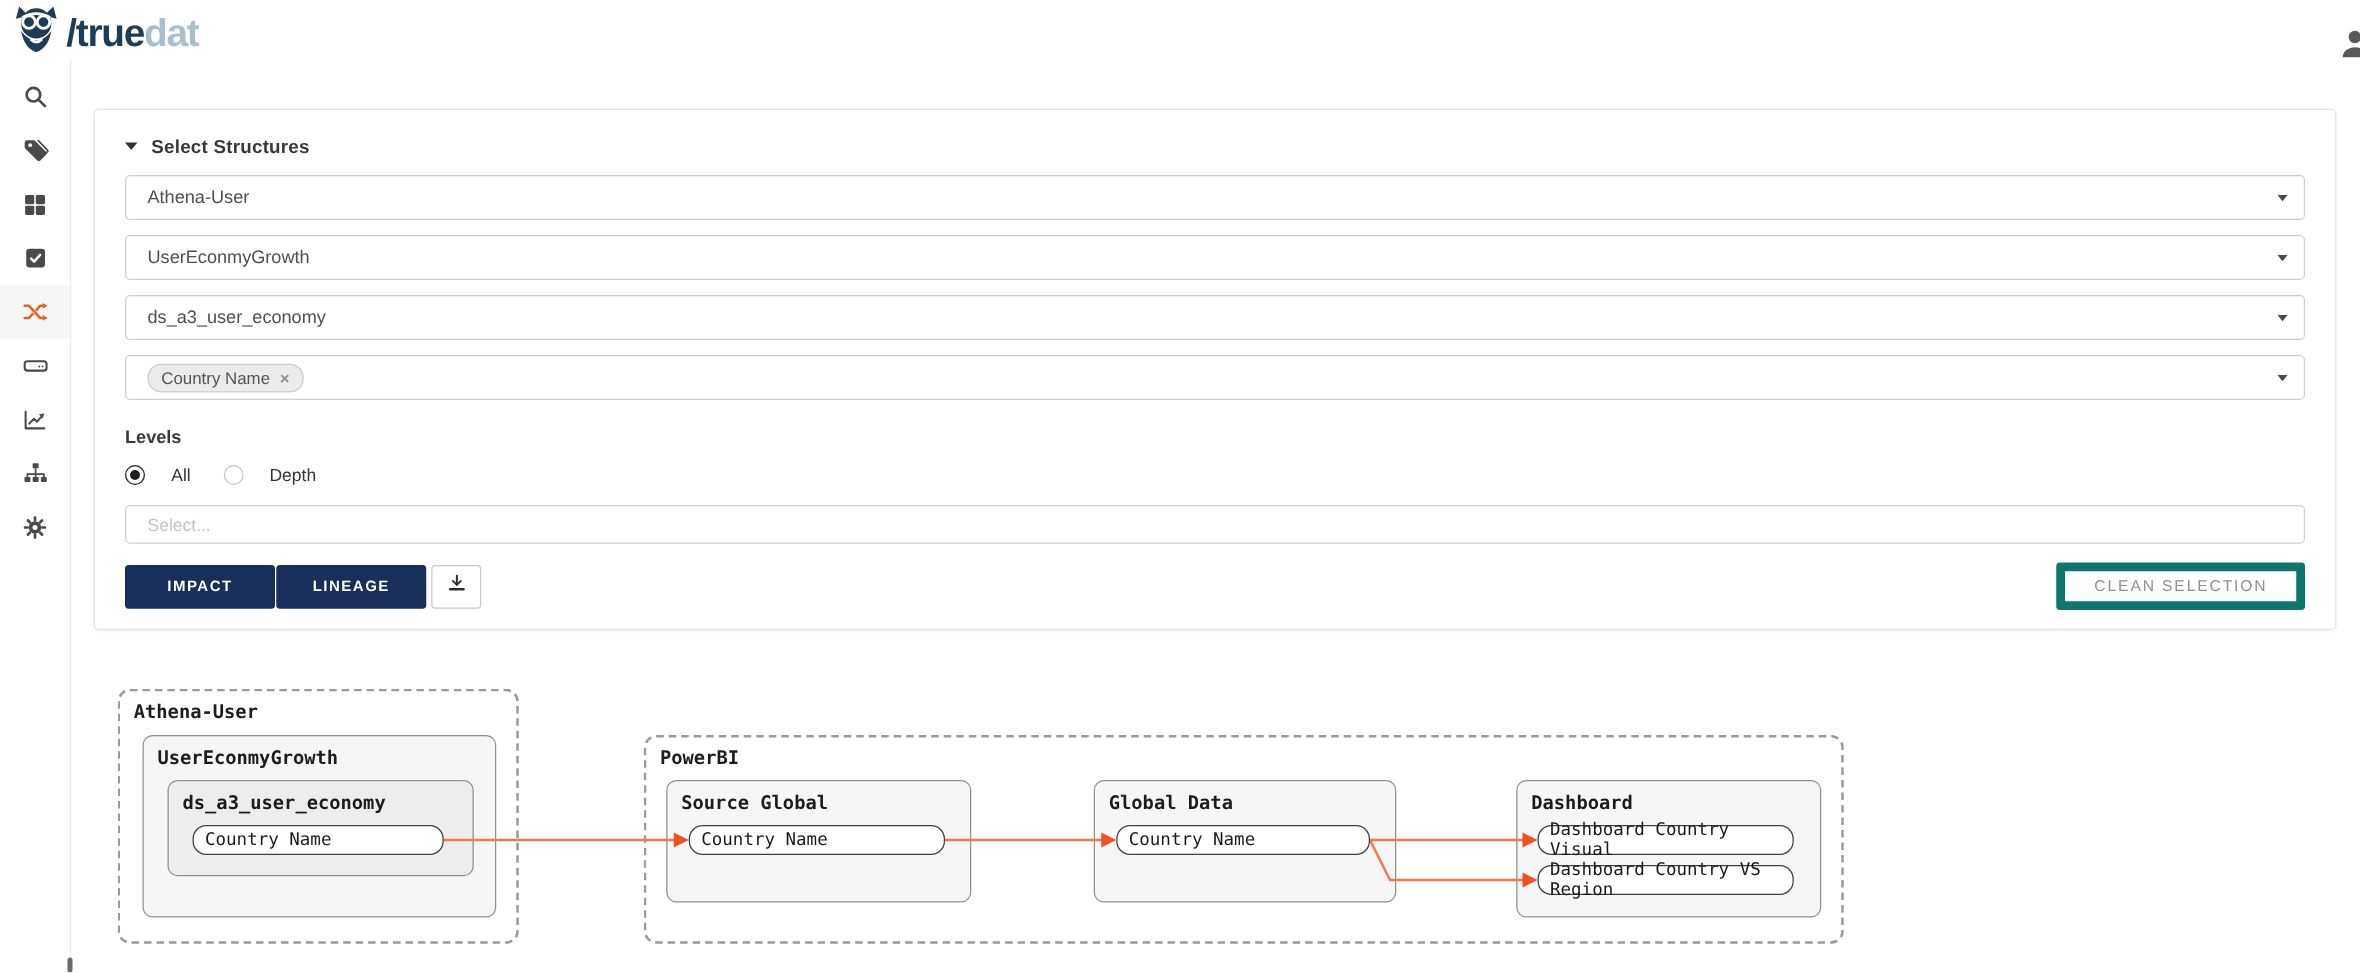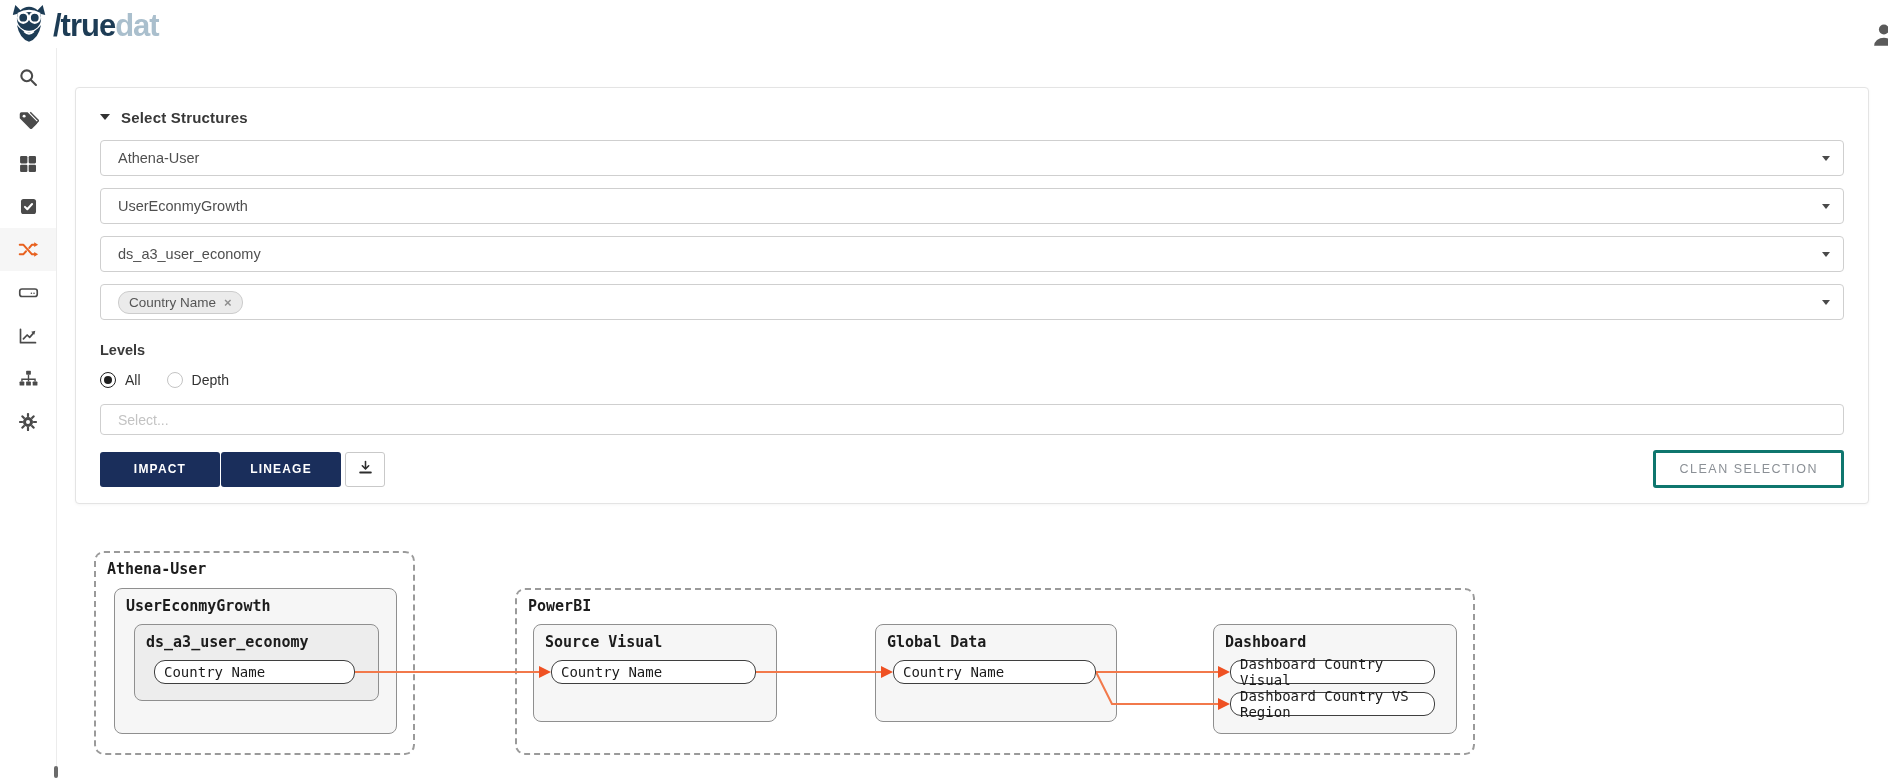--- a/index.html
+++ b/index.html
@@ -38,38 +38,38 @@
   .sel-text { font-size:14.5px; color:#4f4f4f; }
   .sel-caret { position:absolute; right:13px; top:15px; width:0; height:0;
     border-left:4.5px solid transparent; border-right:4.5px solid transparent; border-top:5px solid #4a4a4a; }
   .chip { display:inline-flex; align-items:center; background:#ebebeb; border:1px solid #cccccc;
     border-radius:11px; height:23px; padding:0 10px; }
   .chip-text { font-size:13.5px; color:#555; }
   .chip-x { margin-left:8px; color:#8f8f8f; font-size:13px; font-weight:bold; cursor:pointer; line-height:1; }
 
   .levels-label { margin-top:22px; font-size:14.5px; font-weight:bold; color:#3a3a3a; }
   .radio-row { margin-top:14px; display:flex; align-items:center; gap:26px; }
-  .radio-opt { display:flex; align-items:center; gap:9px; cursor:pointer; }
+  .radio-opt { display:flex; align-items:center; gap:21px; cursor:pointer; }
   .radio-circle { width:16px; height:16px; border-radius:50%; border:1.5px solid #c4c4c4; background:#fff;
     display:flex; align-items:center; justify-content:center; }
   .radio-opt.checked .radio-circle { border-color:#1f1f1f; }
   .radio-opt.checked .radio-circle::after { content:""; width:8px; height:8px; border-radius:50%; background:#1f1f1f; }
   .radio-label { font-size:14px; color:#333; }
 
   .depth-input { margin-top:16px; width:100%; height:31px; border:1px solid #cfcfcf; border-radius:4px;
     font-size:14px; color:#0369a1; padding:0 17px; outline:none; }
   .depth-input::placeholder { color:#c3c3c3; }
 
   .btn-row { margin-top:15px; display:flex; align-items:center; }
   .btn-navy { height:35px; min-width:120px; padding:0 26px; background:#1a2e5b; color:#fff;
     border:none; border-radius:3px; font-family:"Liberation Sans",sans-serif; font-size:12px; font-weight:bold;
     letter-spacing:1.2px; cursor:pointer; margin-right:1px; }
   .btn-icon { height:35px; width:40px; background:#fff; border:1px solid #c9c9c9; border-radius:3px;
     display:flex; align-items:center; justify-content:center; cursor:pointer; margin-left:3px; }
-  .btn-clean { margin-left:auto; height:38px; padding:0 23px; background:#fff; border:3px solid #0f766e;
+  .btn-clean { margin-left:auto; height:38px; padding:0 23px; background:#fff; border:7px solid #0f766e;
     border-radius:3px; color:#8b9096; font-family:"Liberation Sans",sans-serif; font-size:12.5px;
     letter-spacing:1.5px; cursor:pointer; }
 
   
   .graph { position:absolute; left:0; top:540px; width:1888px; height:238px;
     font-family:"DejaVu Sans Mono", monospace; }
   .g-sys { position:absolute; border:2px dashed #9a9a9a; border-radius:10px; background:transparent; }
   .g-sys-label { position:absolute; left:11px; top:7px; font-size:15px; font-weight:bold; color:#1c1c1c; }
   .g-box { position:absolute; border:1.5px solid #8f8f8f; border-radius:8px; background:#f6f6f6; }
   .g-box.darker { background:#ededed; }
@@ -267,21 +267,21 @@
   </div>
   <div class="g-box darker" style="left:134px; top:84px; width:245px; height:77px;">
     <span class="g-box-label">ds_a3_user_economy</span>
   </div>
   <div class="g-node" style="left:154px; top:120px; width:201px;">Country Name</div>
 
   <div class="g-sys" style="left:515px; top:48px; width:960px; height:167px;">
     <span class="g-sys-label">PowerBI</span>
   </div>
   <div class="g-box" style="left:533px; top:84px; width:244px; height:98px;">
-    <span class="g-box-label">Source Visual</span>
+    <span class="g-box-label">Source Global</span>
   </div>
   <div class="g-node" style="left:551px; top:120px; width:205px;">Country Name</div>
 
   <div class="g-box" style="left:875px; top:84px; width:242px; height:98px;">
     <span class="g-box-label">Global Data</span>
   </div>
   <div class="g-node" style="left:893px; top:120px; width:203px;">Country Name</div>
 
   <div class="g-box" style="left:1213px; top:84px; width:244px; height:110px;">
     <span class="g-box-label">Dashboard</span>

